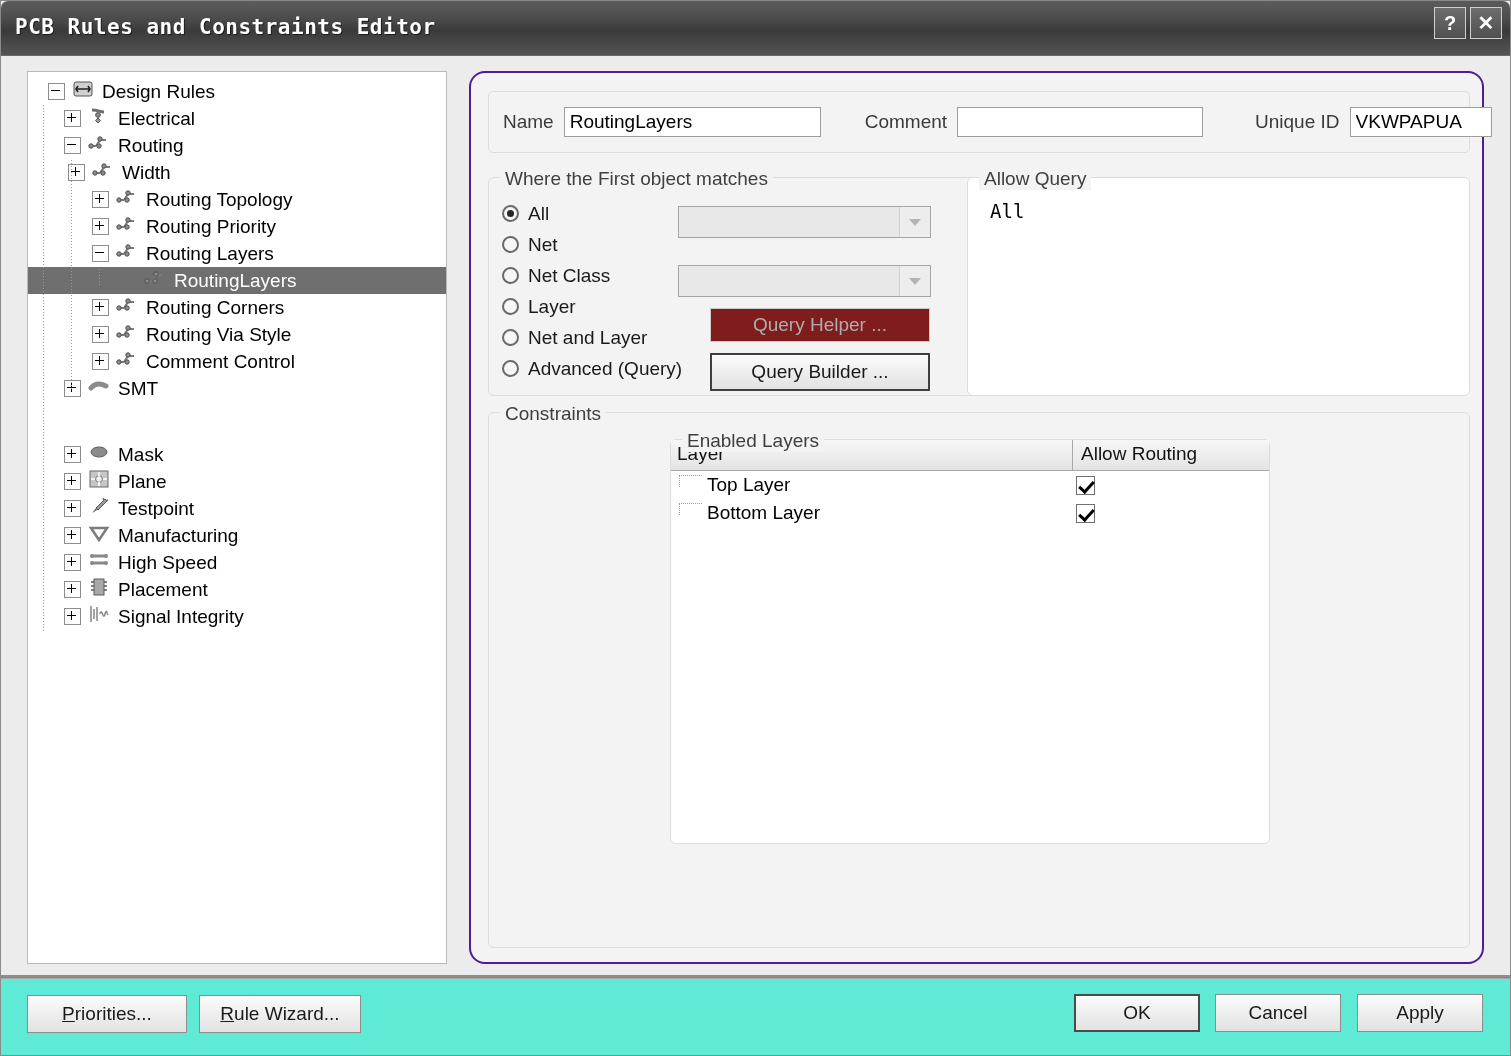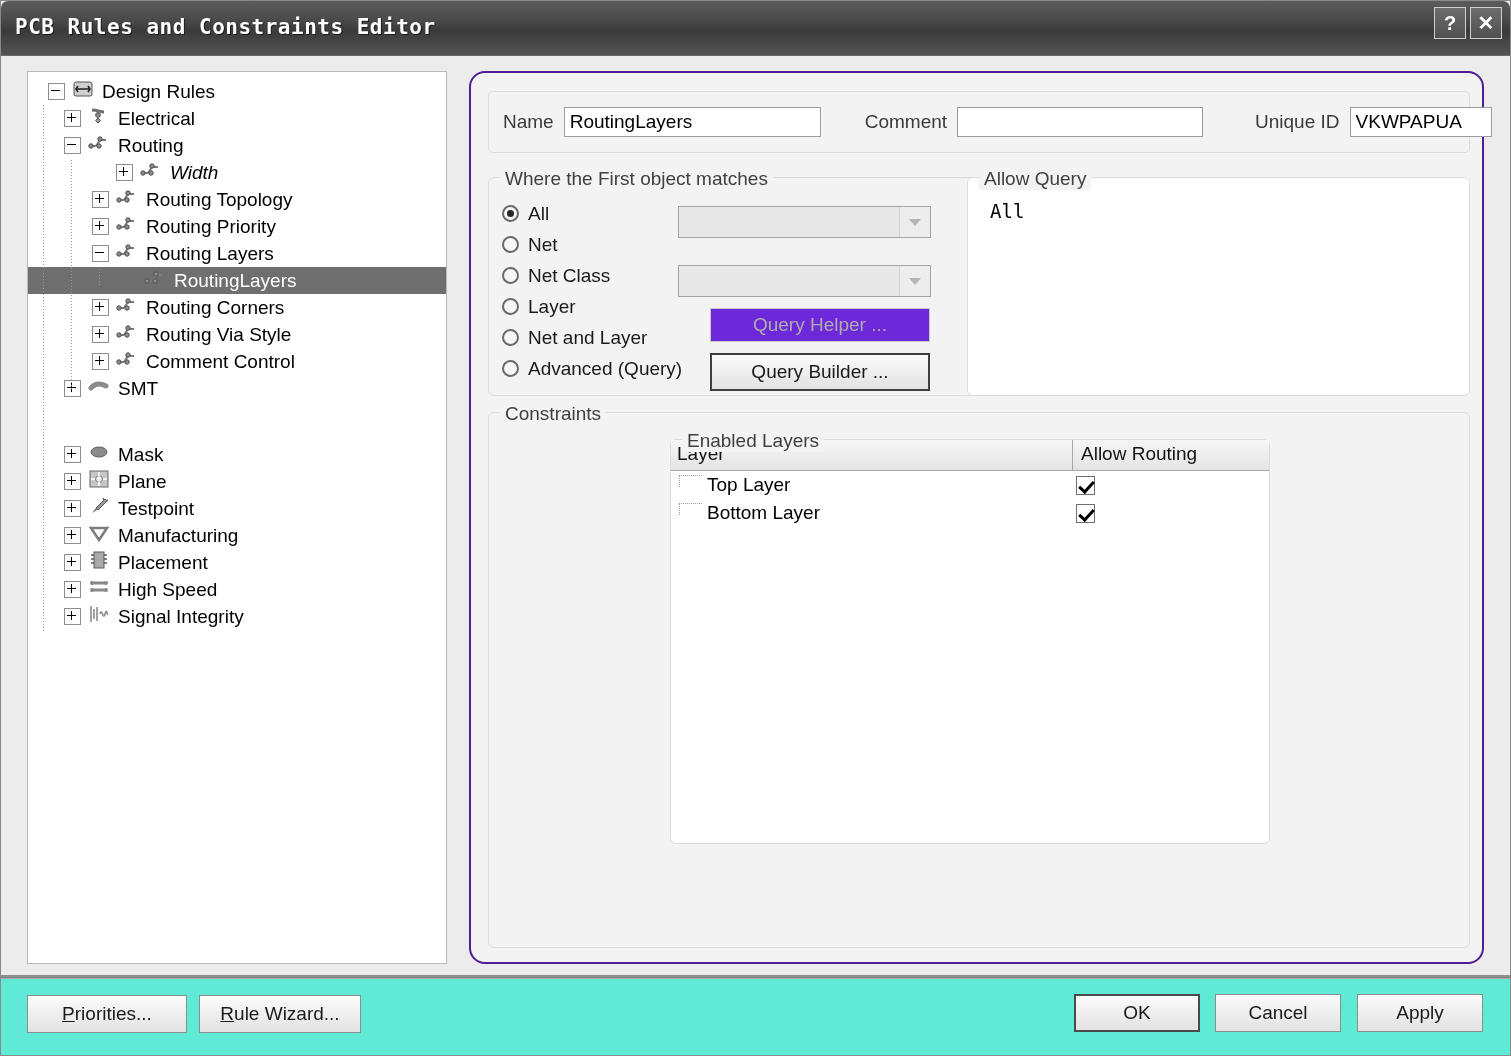--- a/index.html
+++ b/index.html
@@ -222,21 +222,21 @@
     border: 1px solid #8d8d8d;
     background: linear-gradient(to bottom, #fcfcfc, #ededed 55%, #e2e2e2);
     font-size: 19px;
     color: #1a1a1a;
     font-family: "Liberation Sans", sans-serif;
     display: flex; align-items: center; justify-content: center;
     box-sizing: border-box;
     cursor: pointer;
     white-space: nowrap;
   }
-  .btn.disabled { color: #adadad; background: #6d28d9; border-color: #c9c9c9; cursor: default; }
+  .btn.disabled { color: #adadad; background: #7f1d1d; border-color: #c9c9c9; cursor: default; }
   .btn.focus {
     border: 2px solid #3f3f3f;
   }
   .btn.default {
     border: 2px solid #4a4a4a;
   }
 
   
   .fq-body {
     position: absolute; left: 1px; right: 1px; top: 10px; bottom: 1px;
@@ -351,21 +351,21 @@
           <div class="tnode" style="padding-left: 36px;">
             <span class="expander minus"></span>
             <span class="ic"><svg width="22" height="20" viewBox="0 0 22 20">
                 <path d="M3 13h5M12 7h6M8 13l4-6" stroke="#7a7a7a" stroke-width="2" fill="none"></path>
                 <circle cx="3" cy="13" r="2.2" fill="#8e8e8e" stroke="#4d4d4d"></circle>
                 <circle cx="11" cy="13" r="2.2" fill="#8e8e8e" stroke="#4d4d4d"></circle>
                 <circle cx="12" cy="6" r="2.2" fill="#8e8e8e" stroke="#4d4d4d"></circle>
               </svg></span>
             <span class="lbl">Routing</span>
           </div>
-          <div class="tnode" style="padding-left: 88px; font-style: italic;">
+          <div class="tnode" style="padding-left: 40px;">
             <span class="expander plus"></span>
             <span class="ic"><svg width="22" height="20" viewBox="0 0 22 20">
                 <path d="M3 13h5M12 7h6M8 13l4-6" stroke="#7a7a7a" stroke-width="2" fill="none"></path>
                 <circle cx="3" cy="13" r="2.2" fill="#8e8e8e" stroke="#4d4d4d"></circle>
                 <circle cx="11" cy="13" r="2.2" fill="#8e8e8e" stroke="#4d4d4d"></circle>
                 <circle cx="12" cy="6" r="2.2" fill="#8e8e8e" stroke="#4d4d4d"></circle>
               </svg></span>
             <span class="lbl">Width</span>
           </div>
           <div class="tnode" style="padding-left: 64px;">
@@ -469,39 +469,39 @@
                 <path d="M15 2l1 2M18 5l2-1" stroke="#666" stroke-width="1.4"></path>
               </svg></span>
             <span class="lbl">Testpoint</span>
           </div>
           <div class="tnode" style="padding-left: 36px;">
             <span class="expander plus"></span>
             <span class="ic"><svg width="22" height="20" viewBox="0 0 22 20">
                 <path d="M3 5h16l-8 12z" fill="none" stroke="#7d7d7d" stroke-width="2.6"></path>
               </svg></span>
             <span class="lbl">Manufacturing</span>
-          </div>
-          <div class="tnode" style="padding-left: 36px;">
-            <span class="expander plus"></span>
-            <span class="ic"><svg width="22" height="20" viewBox="0 0 22 20">
-                <rect x="6" y="2" width="10" height="16" fill="#a8a8a8" stroke="#5a5a5a"></rect>
-                <path d="M6 5H3M6 9H3M6 13H3M16 5h3M16 9h3M16 13h3" stroke="#5a5a5a" stroke-width="1.4"></path>
-              </svg></span>
-            <span class="lbl">Placement</span>
           </div>
           <div class="tnode" style="padding-left: 36px;">
             <span class="expander plus"></span>
             <span class="ic"><svg width="22" height="20" viewBox="0 0 22 20">
                 <path d="M3 6h16M3 13h16" stroke="#8a8a8a" stroke-width="3" fill="none"></path>
                 <circle cx="4" cy="6" r="2" fill="#8a8a8a"></circle>
                 <circle cx="18" cy="6" r="2" fill="#8a8a8a"></circle>
                 <circle cx="4" cy="13" r="2" fill="#8a8a8a"></circle>
                 <circle cx="18" cy="13" r="2" fill="#8a8a8a"></circle>
               </svg></span>
             <span class="lbl">High Speed</span>
+          </div>
+          <div class="tnode" style="padding-left: 36px;">
+            <span class="expander plus"></span>
+            <span class="ic"><svg width="22" height="20" viewBox="0 0 22 20">
+                <rect x="6" y="2" width="10" height="16" fill="#a8a8a8" stroke="#5a5a5a"></rect>
+                <path d="M6 5H3M6 9H3M6 13H3M16 5h3M16 9h3M16 13h3" stroke="#5a5a5a" stroke-width="1.4"></path>
+              </svg></span>
+            <span class="lbl">Placement</span>
           </div>
           <div class="tnode" style="padding-left: 36px;">
             <span class="expander plus"></span>
             <span class="ic"><svg width="22" height="20" viewBox="0 0 22 20">
                 <path d="M3 2v16M6 5v10M9 3v14" stroke="#9a9a9a" stroke-width="1.8"></path>
                 <path d="M12 10c2-7 3 7 5 0s2 2 3 0" stroke="#8a8a8a" stroke-width="1.6" fill="none"></path>
               </svg></span>
             <span class="lbl">Signal Integrity</span>
           </div>
         </div>

